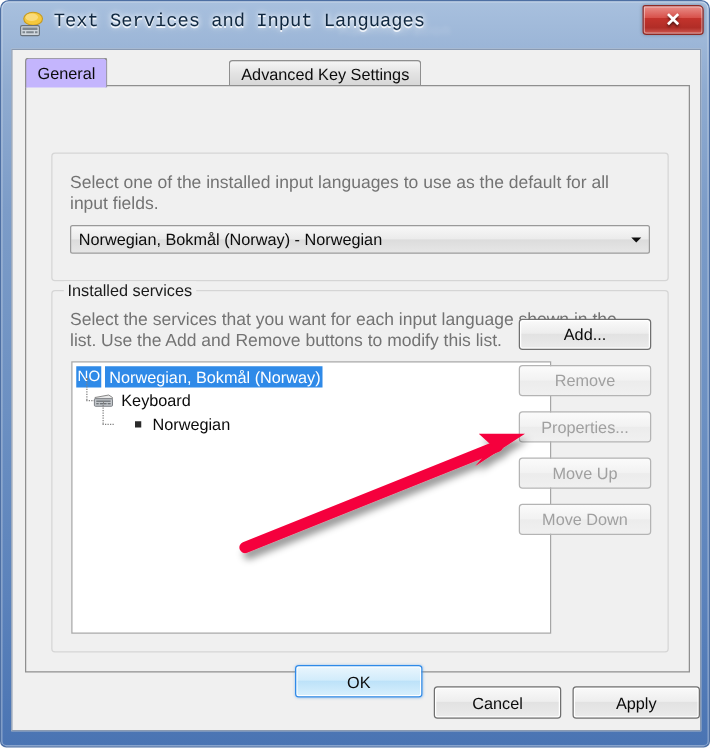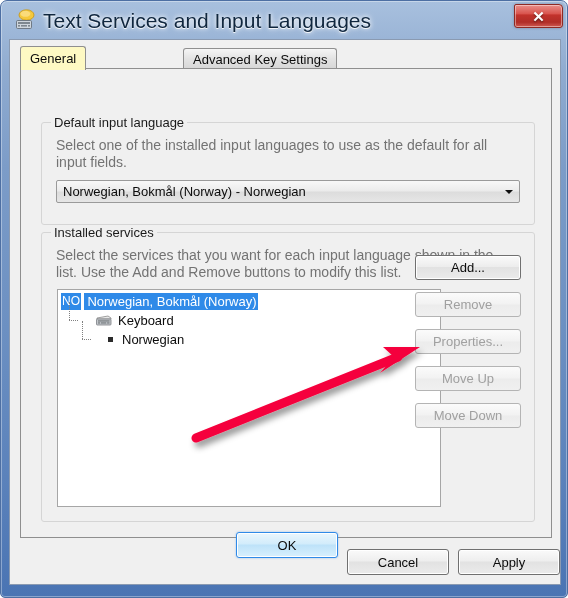--- a/index.html
+++ b/index.html
@@ -54,26 +54,27 @@
   }
   #title-icon {
     position: absolute;
     left: 14px; top: 7px;
     width: 22px; height: 22px;
   }
   #title-text {
     position: absolute;
     left: 42px;
     top: 8px;
-    font-size: 21px;
+    font-size: 15px;
     color: #10273f;
     text-shadow: 0 0 4px rgba(255,255,255,0.95),
                  0 0 7px rgba(255,255,255,0.85),
                  0 1px 0 rgba(255,255,255,0.8);
     white-space: nowrap;
+    font-family: Liberation Mono, monospace;
   }
   #close-button {
     position: absolute;
     right: 6px; top: 3px;
     width: 47px; height: 22px;
     border-radius: 2px 4px 3px 3px;
     background: linear-gradient(180deg,
       #e98f8a 0%, #d8514a 42%, #c3332c 44%, #b12d27 78%, #cf5a52 100%);
     border: 1px solid #8e2a24;
     box-shadow: inset 0 0 0 1px rgba(255,255,255,0.42),
@@ -125,21 +126,21 @@
     color: #0b0b0b;
     padding: 0 9px;
     display: flex;
     align-items: center;
     cursor: default;
     white-space: nowrap;
   }
   .tab.active {
     top: 0;
     height: 24px;
-    background: #fef9c3;
+    background: #c4b5fd;
     border-color: #8f8f8f;
     z-index: 3;
   }
   #tab-general   { left: 0px;   }
   #tab-langbar   { left: 72px;  }
   #tab-advanced  { left: 163px; }
 
   #tab-panel {
     position: absolute;
     left: 10px;
@@ -266,21 +267,21 @@
     padding: 0 1px;
     font-weight: normal;
     letter-spacing: 0.2px;
   }
   .lang-name {
     background: #2f8ae8;
     color: #ffffff;
     margin-left: 3px;
     padding: 1px 2px 1px 3px;
   }
-  #row-keyboard { padding-left: 37px; }
+  #row-keyboard { padding-left: 16px; }
   #row-norwegian { padding-left: 48px; }
   .dotline {
     position: absolute;
     border-left: 1px dotted #808080;
   }
   .dotline-h {
     position: absolute;
     border-top: 1px dotted #808080;
   }
   .kbd-icon {
@@ -391,21 +392,20 @@
         <span>General</span>
       </div>
       <div class="tab" id="tab-advanced">
         <span>Advanced Key Settings</span>
       </div>
     </div>
 
     <div id="tab-panel">
 
       <div class="groupbox" id="group-default">
-        <div class="group-title">Default input language</div>
 
         <div class="group-desc" id="default-desc">Select one of the installed input languages to use as the default for all input fields.</div>
 
         <div id="combo-lang">
           <span class="combo-value">Norwegian, Bokmål (Norway) - Norwegian</span>
           <span class="combo-arrow">
             <span class="caret-down"></span>
           </span>
         </div>
       </div>

